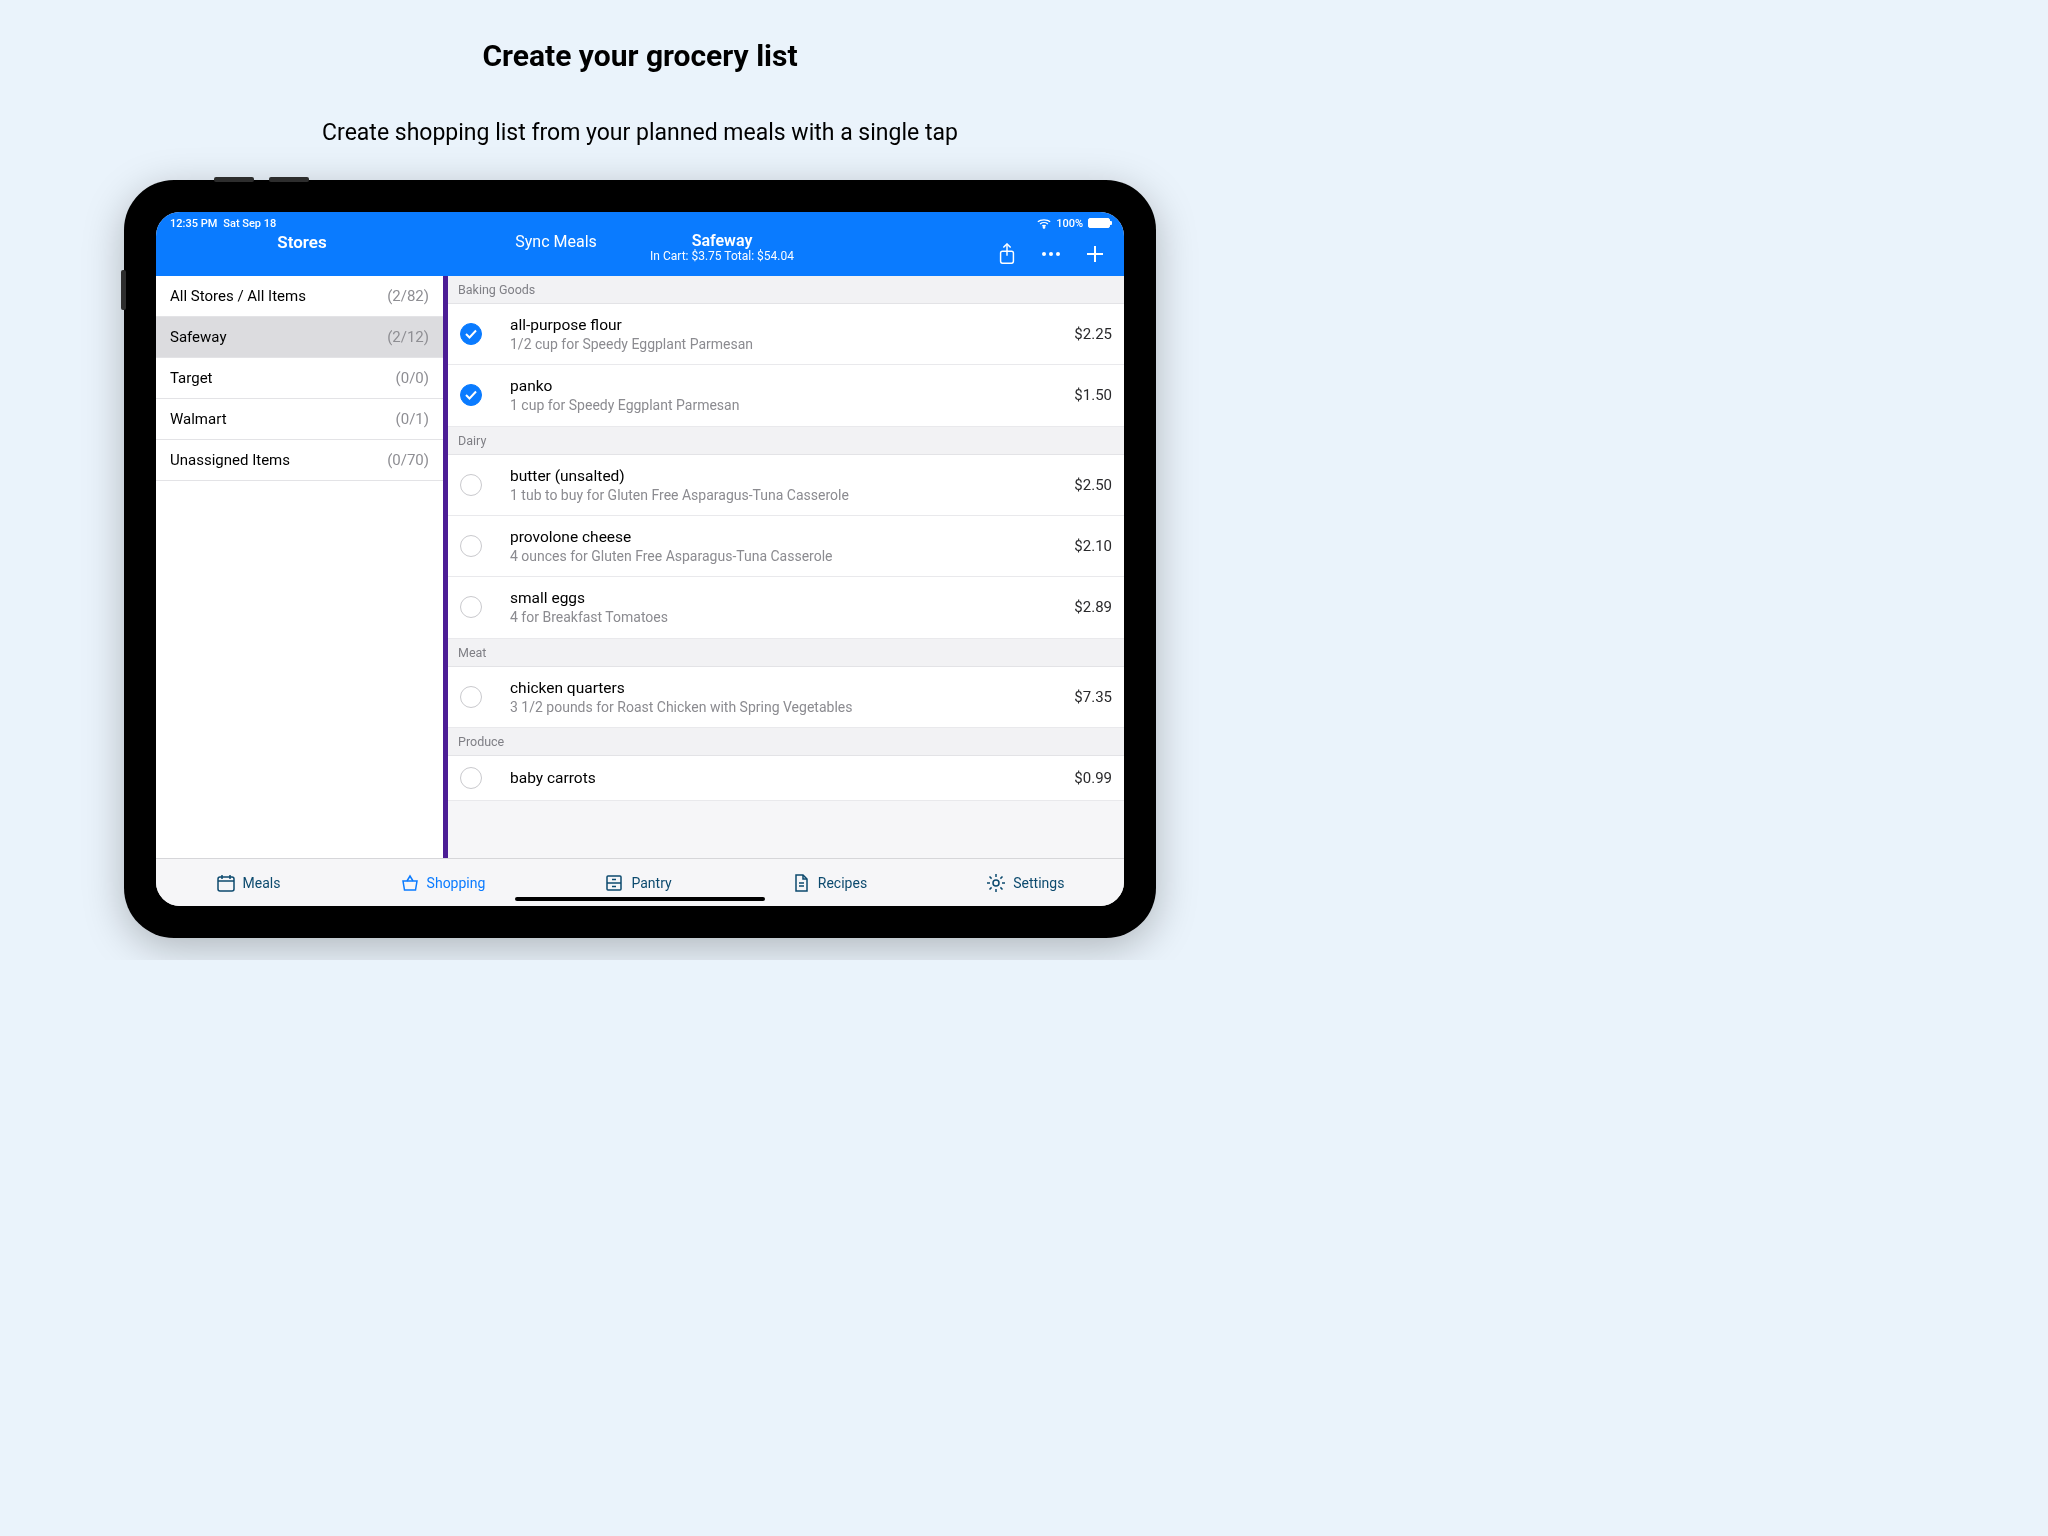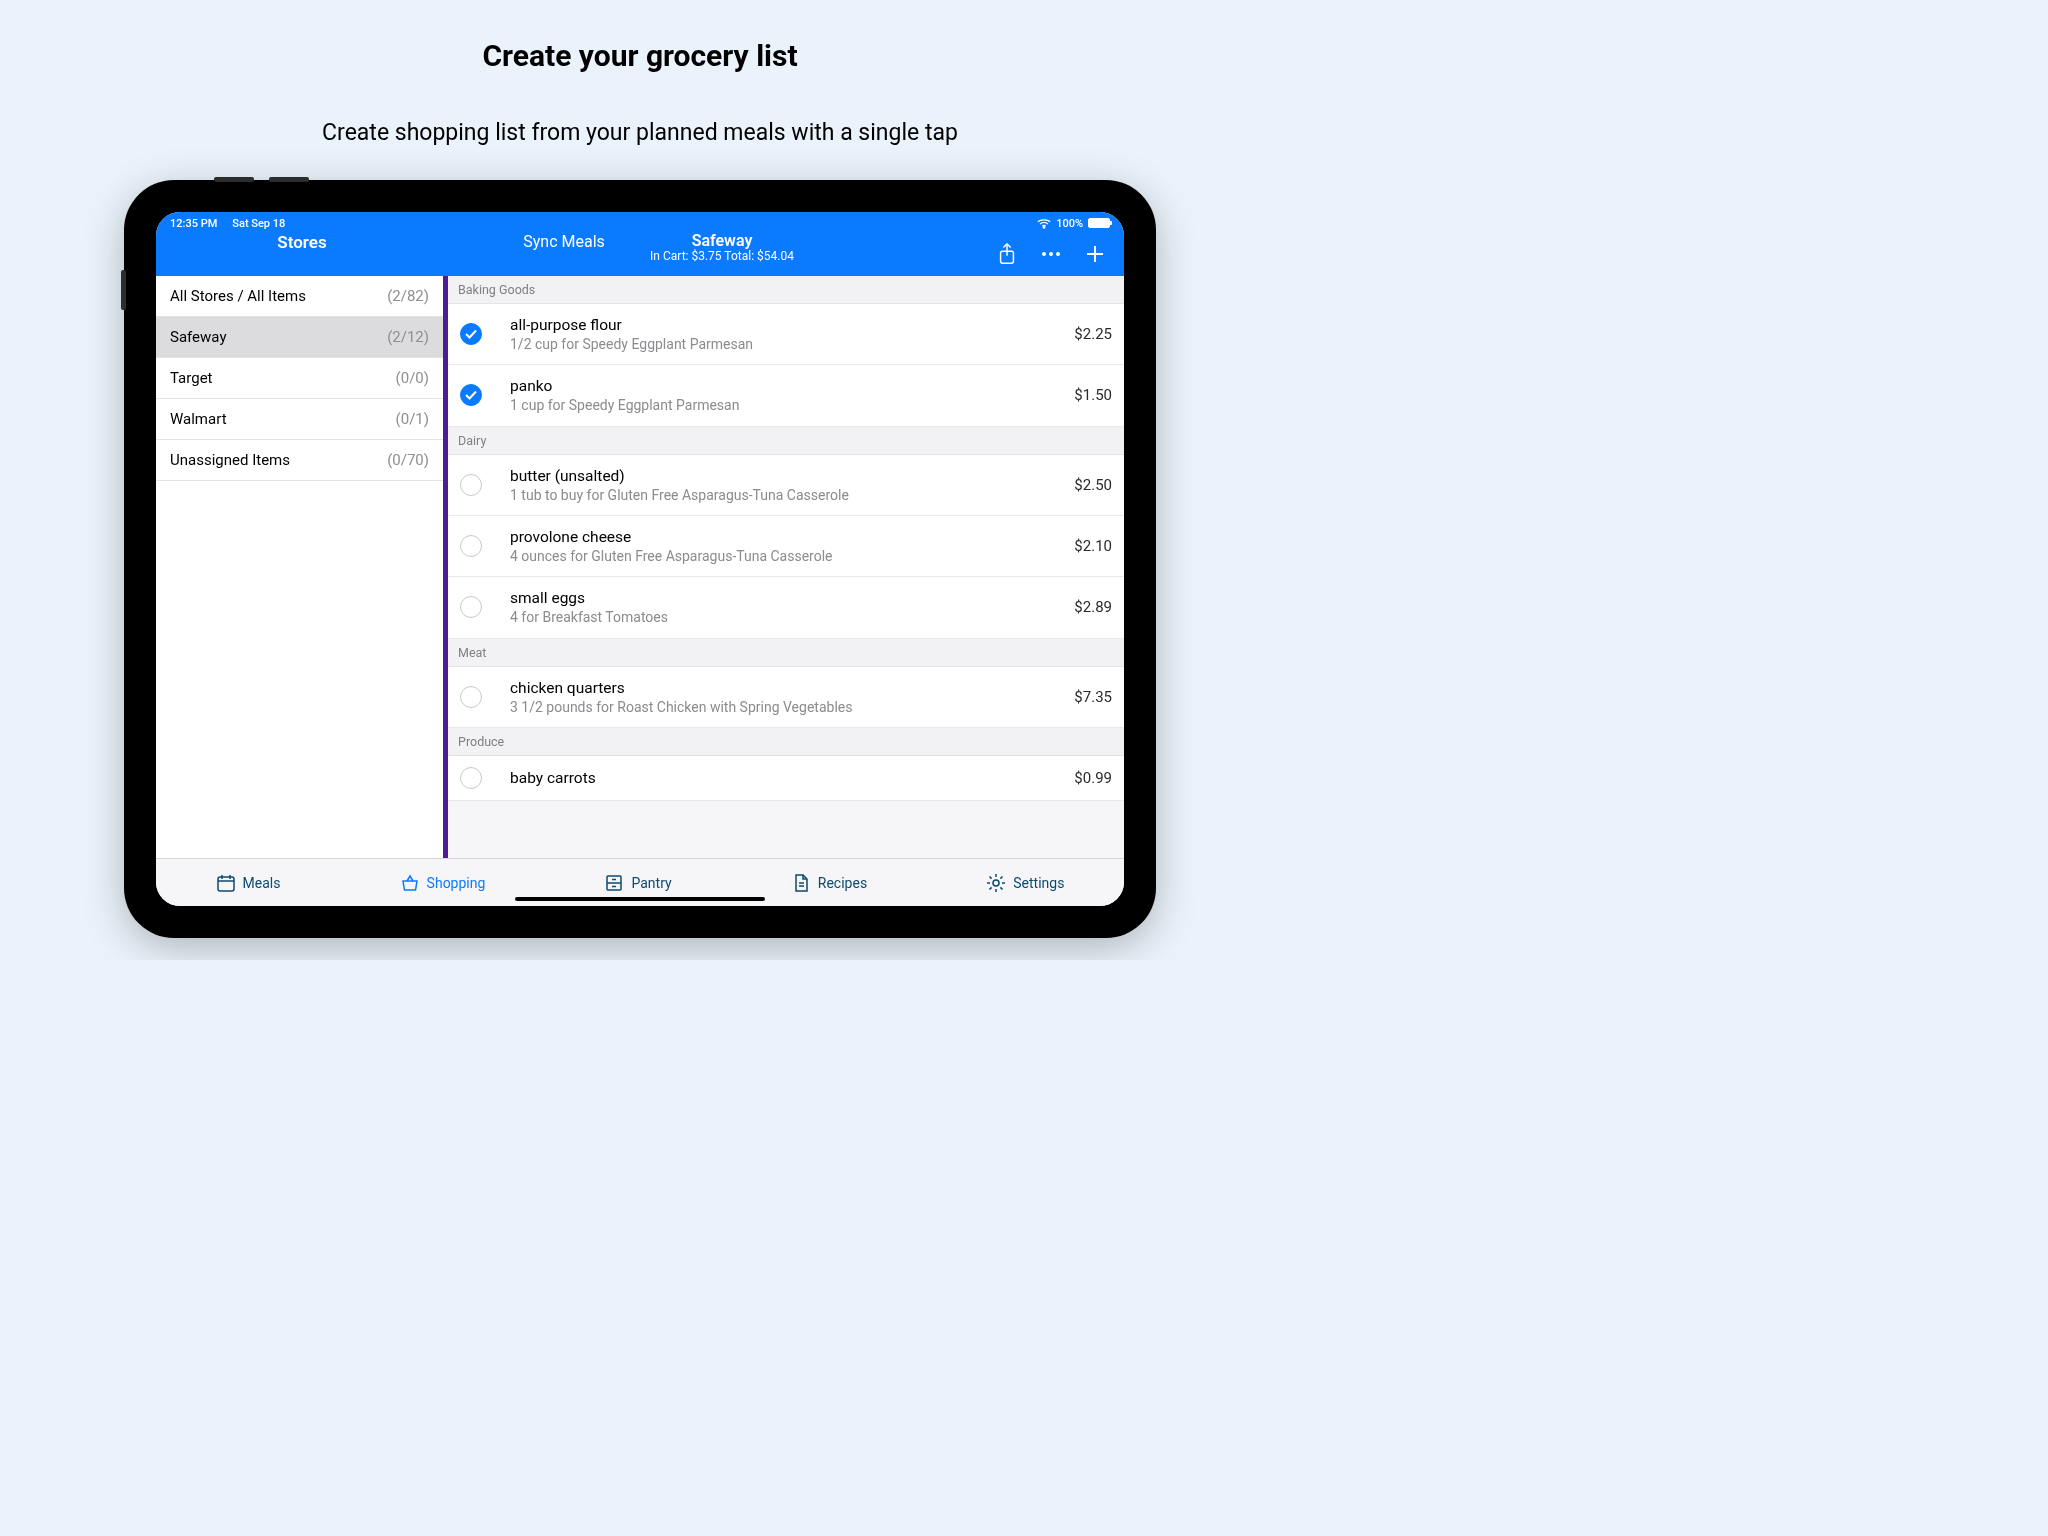--- a/index.html
+++ b/index.html
@@ -71,21 +71,21 @@
   }
   .status-bar {
     display: flex;
     justify-content: space-between;
     align-items: center;
     font-size: 11px;
     font-weight: 500;
     padding: 4px 14px 2px;
     height: 20px;
   }
-  .status-left { display: flex; gap: 15px; }
+  .status-left { display: flex; gap: 6px; }
   .status-right { display: flex; gap: 5px; align-items: center; }
   .battery-shell {
     width: 22px; height: 10px;
     border: 1px solid #fff;
     border-radius: 2px;
     position: relative;
     background: #fff;
   }
   .battery-shell::after {
     content:""; position:absolute; right:-3px; top:2px;
@@ -97,21 +97,21 @@
     position: relative;
   }
   .nav-left {
     width: 292px;
     text-align: center;
     font-size: 17px;
     font-weight: 600;
   }
   .nav-sync {
     position: absolute;
-    left: 308px;
+    left: 300px;
     width: 200px;
     text-align: center;
     font-size: 16px;
   }
   .nav-center {
     flex: 1;
     text-align: center;
     line-height: 1.15;
   }
   .nav-center .store-name { font-size: 16px; font-weight: 600; }

